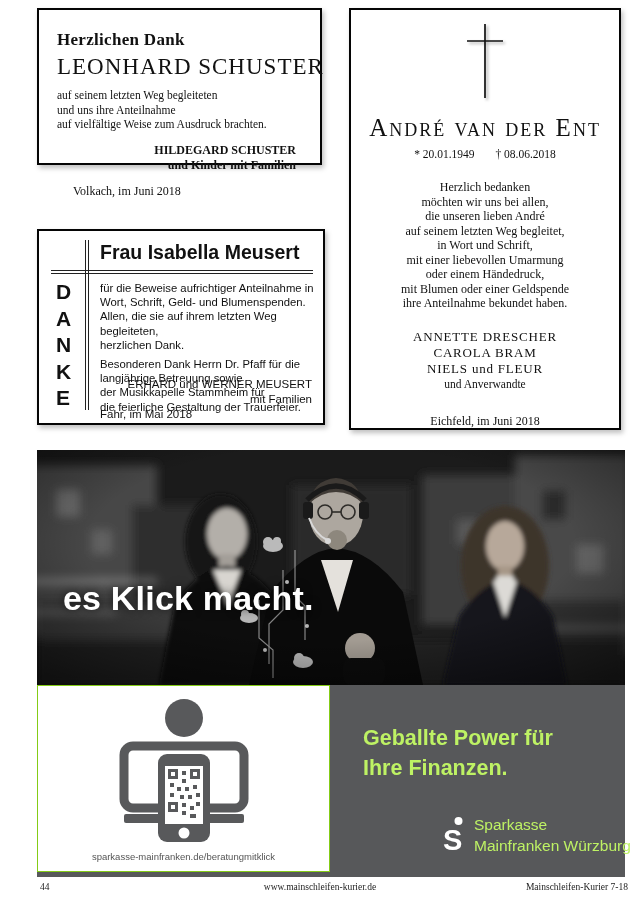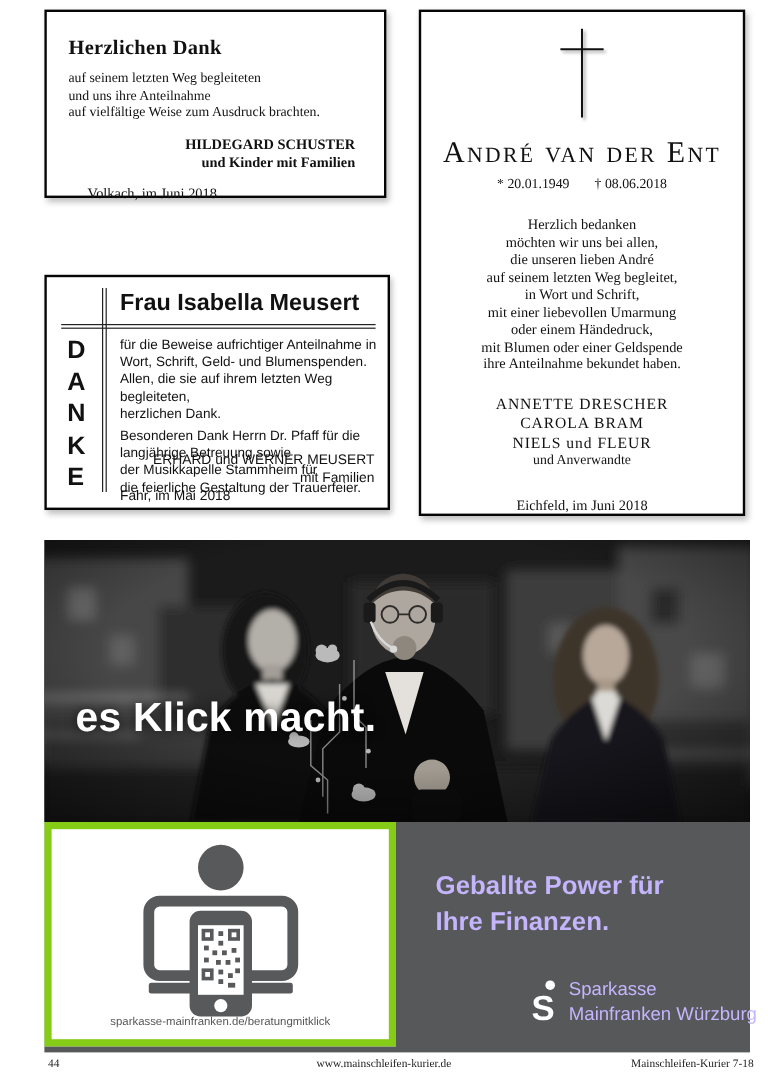--- a/index.html
+++ b/index.html
@@ -53,45 +53,46 @@
   .ad { position:absolute; left:37px; top:450px; width:588px; height:427px; }
   .ad-photo { position:relative; width:588px; height:235px; background:#141414; overflow:hidden; }
   .ad-photo svg { display:block; }
   .headline {
     position:absolute; left:26px; top:127px; color:#fff;
     font-family:"Liberation Sans", sans-serif; font-weight:bold;
     font-size:34px; line-height:42px; letter-spacing:.2px;
     text-shadow:0 0 10px rgba(0,0,0,.65);
   }
   .ad-bottom { position:absolute; left:0; top:235px; width:588px; height:192px; background:#57585a; }
-  .white-panel { position:absolute; left:0; top:0; width:293px; height:187px; background:#fff; border:6px solid #84cc16; }
+  .white-panel { position:absolute; left:0; top:0; width:293px; height:187px; background:#fff; border:1px solid #84cc16; }
   .white-panel .icon-wrap { display:flex; justify-content:center; margin-top:10px; }
   .qr-url { position:absolute; left:0; right:0; bottom:9px; text-align:center;
             font-family:"Liberation Sans", sans-serif; font-size:9.5px; color:#555; }
-  .gray-panel { position:absolute; left:293px; top:0; width:242px; height:192px; color:#c4b5fd;
+  .gray-panel { position:absolute; left:293px; top:0; width:242px; height:192px; color:#bef264;
                 font-family:"Liberation Sans", sans-serif; }
   .slogan { position:absolute; left:33px; top:38px; font-size:21.5px; font-weight:bold; line-height:30px; }
   .brand  { position:absolute; left:112px; top:130px; display:flex; align-items:flex-start; }
   .brand .s-logo { margin-right:8px; margin-top:1px; }
   .brand .b-name   { font-size:15.5px; line-height:20px; }
   .brand .b-region { font-size:15.5px; line-height:21px; white-space:nowrap; }
 
   
   .footer { position:absolute; left:0; top:882px; width:640px; font-size:9.5px; color:#222; }
   .footer .f-left   { position:absolute; left:40px; }
   .footer .f-center { position:absolute; left:0; right:0; text-align:center; }
   .footer .f-right  { position:absolute; right:12px; }
 </style>
 </head>
 <body>
 
 <div class="page">
 
   <section class="notice n1">
     <div class="title">Herzlichen Dank</div>
+    <div class="deceased">LEONHARD SCHUSTER</div>
     <div class="body">
       <div class="bodyline">auf seinem letzten Weg begleiteten</div>
       <div class="bodyline">und uns ihre Anteilnahme</div>
       <div class="bodyline">auf vielfältige Weise zum Ausdruck brachten.</div>
     </div>
     <div class="sig">
       <div>HILDEGARD SCHUSTER</div>
       <div>und Kinder mit Familien</div>
     </div>
     <div class="place">Volkach, im Juni 2018</div>

